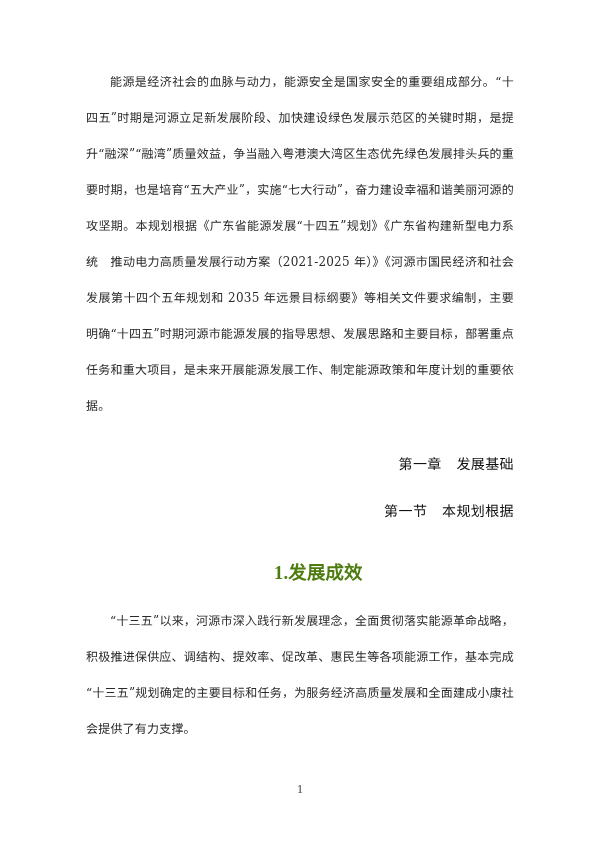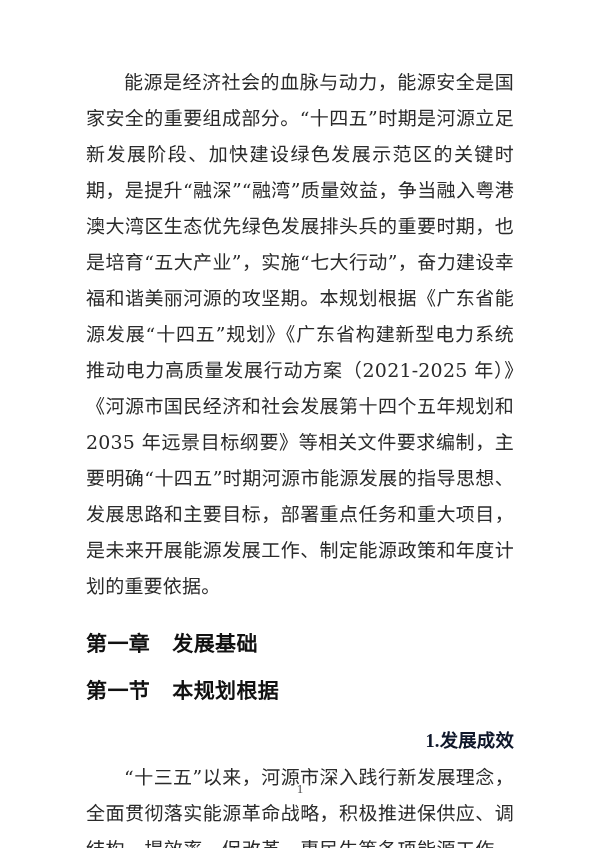--- a/index.html
+++ b/index.html
@@ -21,59 +21,59 @@
   .content {
     position: absolute;
     left: 86px;
     top: 64px;
     width: 428px;
   }
 
   
   .para {
     font-family: "DejaVu Serif", "Liberation Serif", serif;
-    font-size: 19px;
+    font-size: 12px;
     line-height: 36px;
     color: #2a2a2a;
     text-align: justify;
     text-justify: inter-character;
     text-indent: 2em;
     margin: 0;
     letter-spacing: 0.2px;
     -webkit-font-smoothing: antialiased;
   }
 
   
   .heading-center {
     font-family: "Liberation Sans", "DejaVu Sans", sans-serif;
-    font-weight: bold;
-    font-size: 21px;
+    font-weight: normal;
+    font-size: 14px;
     line-height: 36px;
     color: #111111;
-    text-align: left;
+    text-align: right;
     text-indent: 0;
     margin: 0;
     letter-spacing: 0.4px;
   }
 
   .heading-center .gap {
     display: inline-block;
     width: 1.05em;
   }
 
   
   .heading-sub {
     font-family: "DejaVu Serif", "Liberation Serif", serif;
     font-weight: bold;
     font-size: 18.4px;
     line-height: 36px;
-    color: #0f172a;
-    text-align: right;
+    color: #4d7c0f;
+    text-align: center;
     text-indent: 2em;
-    margin: 0;
+    margin: 12px;
     letter-spacing: 0.2px;
   }
 
   .heading-sub .num {
     font-family: "Liberation Serif", "DejaVu Serif", serif;
     font-weight: bold;
   }
 
   
   .spacer-sm { height: 14px; }

